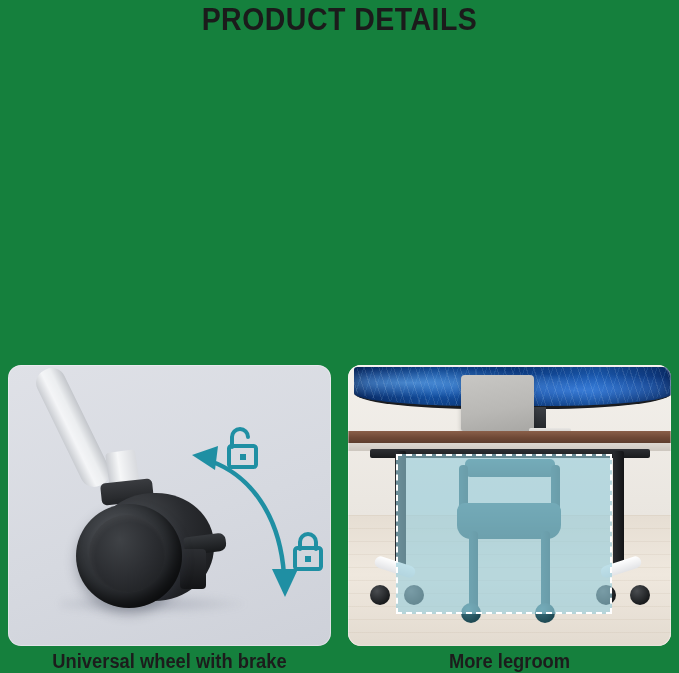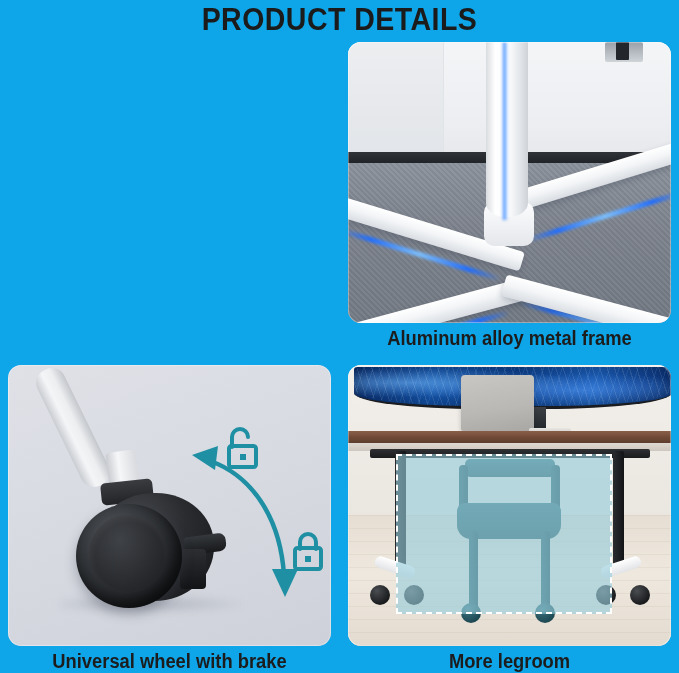--- a/index.html
+++ b/index.html
@@ -10,21 +10,21 @@
     height: 673px;
     background: #ffffff;
     font-family: "Liberation Sans", "DejaVu Sans", sans-serif;
     overflow: hidden;
   }
 
   #page {
     position: relative;
     width: 679px;
     height: 673px;
-    background: #0ea5e9;
+    background: #15803d;
   }
 
   
   .page-title {
     position: absolute;
     top: 2px;
     left: 0;
     width: 679px;
     text-align: center;
     font-size: 31px;
@@ -462,45 +462,20 @@
 </head>
 <body>
 
 <div id="page">
 
   <div class="page-title">PRODUCT DETAILS</div>
 
   <div class="grid">
 
 
-    <div class="cell c2">
-      <div class="panel p-frame">
-        <div class="wall">
-          <div class="wall-seam"></div>
-          <div class="wall-plate"></div>
-        </div>
-        <div class="baseboard"></div>
-        <div class="floor"></div>
-
-        <div class="glow glow-l1"></div>
-        <div class="glow glow-r1"></div>
-        <div class="glow glow-l2"></div>
-        <div class="glow glow-r2"></div>
-
-        <div class="leg leg-left"></div>
-        <div class="leg leg-right"></div>
-        <div class="leg leg-front-l"></div>
-        <div class="leg leg-front-r"></div>
-        <div class="leg-hub"></div>
-
-        <div class="column"></div>
-        <div class="column-glow"></div>
-      </div>
-      <div class="caption">Aluminum alloy metal frame</div>
-    </div>
 
     <div class="cell c3">
       <div class="panel p-wheel">
         <div class="wheel-shadow"></div>
         <div class="wheel-leg"></div>
         <div class="wheel-leg2"></div>
         <div class="wheel-collar"></div>
         <div class="wheel-body"></div>
         <div class="wheel-brake"></div>
         <div class="wheel-brake2"></div>

